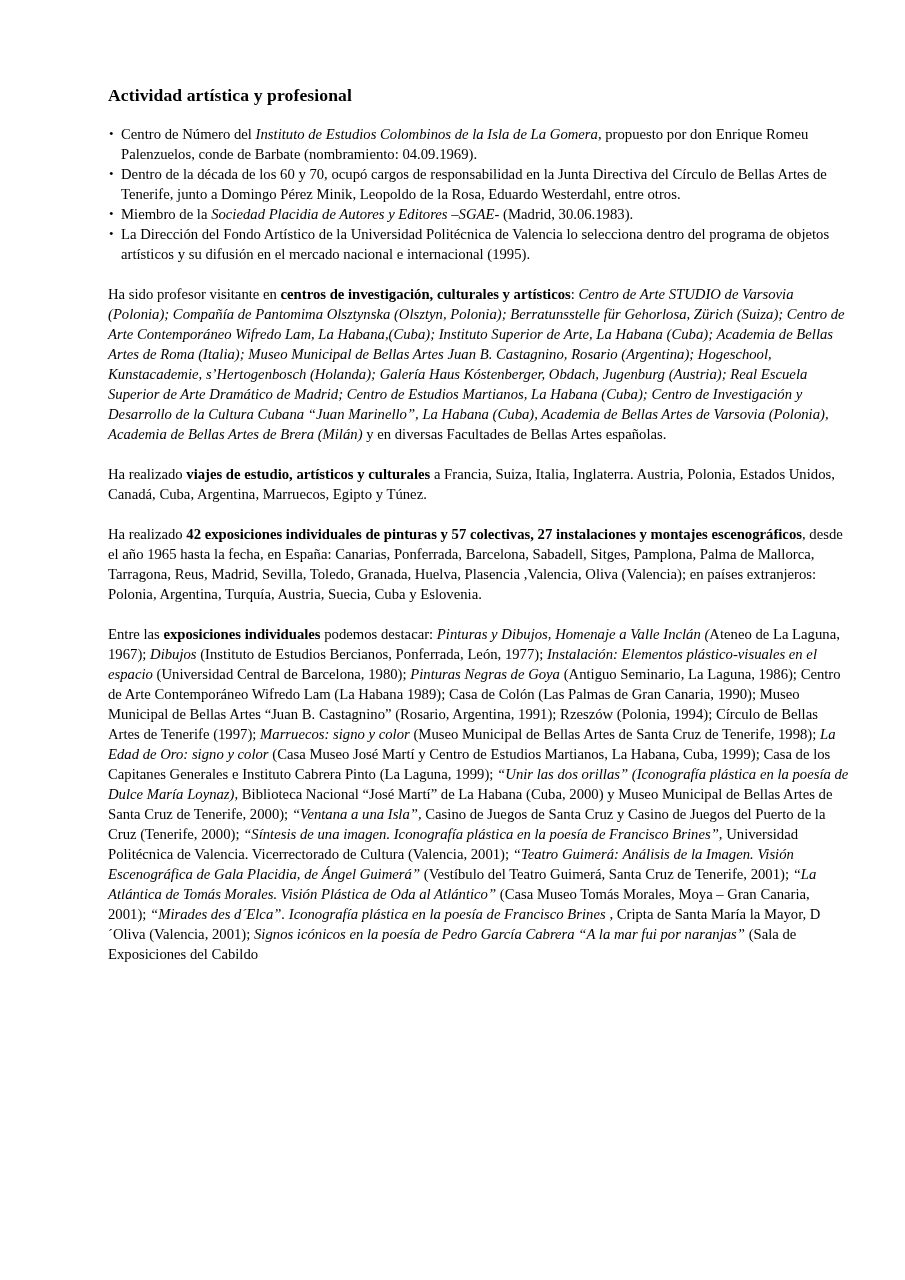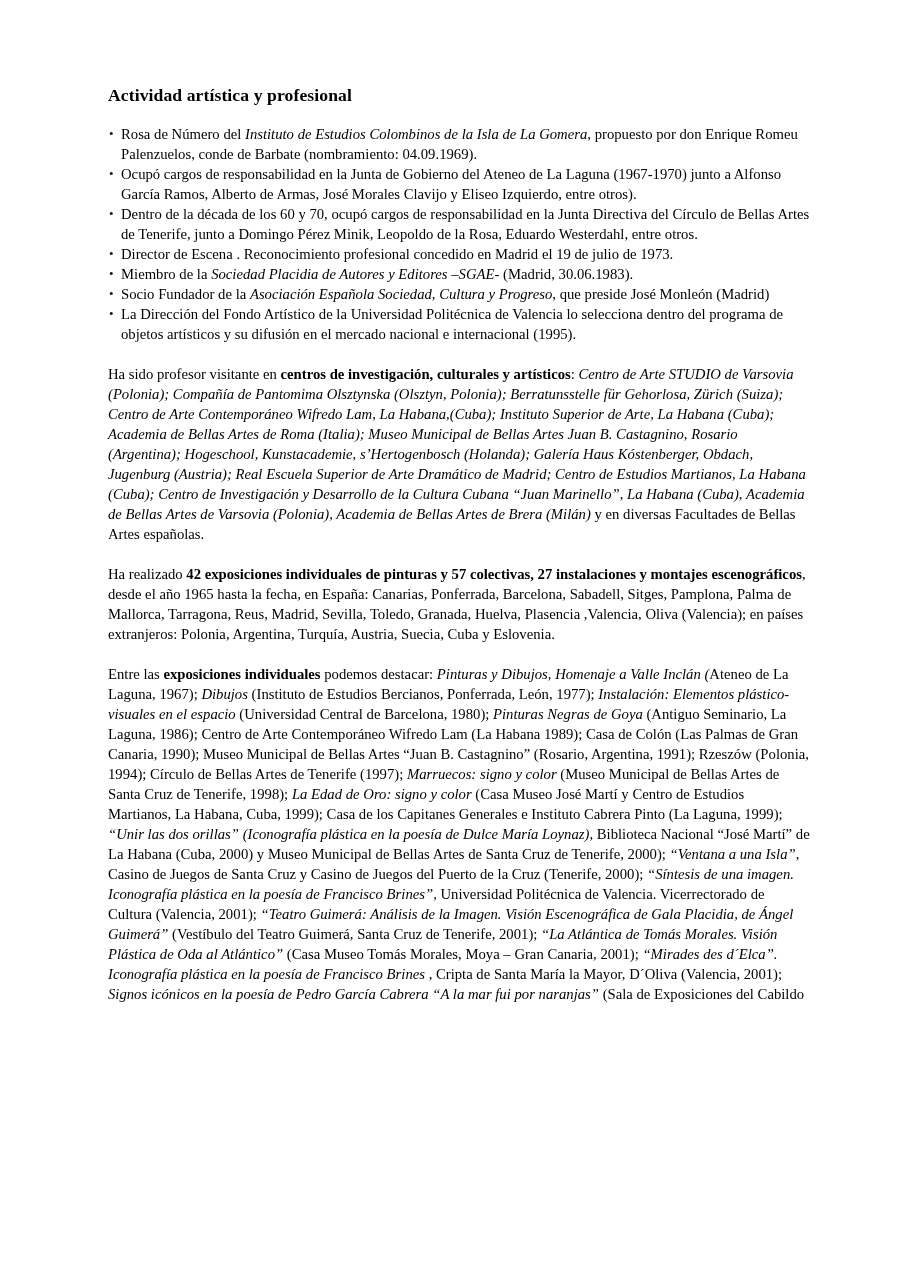--- a/index.html
+++ b/index.html
@@ -11,21 +11,21 @@
     width: 905px;
     height: 1280px;
     overflow: hidden;
     color: #000000;
     font-family: "Liberation Serif", "DejaVu Serif", serif;
   }
   .page {
     box-sizing: border-box;
     width: 905px;
     height: 1280px;
-    padding: 83px 95px 0 108px;
+    padding: 83px 55px 0 108px;
     border-radius: 30px;
   }
   h1.doc-title {
     font-size: 17.6px;
     line-height: 24px;
     font-weight: bold;
     margin: 0 0 17px 0;
     letter-spacing: 0.1px;
   }
   .content, .bullets, .paras {
@@ -57,27 +57,25 @@
   .it { font-style: italic; text-align: right; }
   .bd { font-weight: bold; }
 </style>
 </head>
 <body>
 
 <div class="page">
   <h1 class="doc-title">Actividad artística y profesional</h1>
   <div class="content">
     <ul class="bullets">
-        <li><span>Rosa de Número del </span><span class="it">Instituto de Estudios Colombinos de la Isla de La Gomera</span><span>, propuesto por don Enrique Romeu Palenzuelos, conde de Barbate (nombramiento: 04.09.1969).</span></li>
-        <li><span>Ocupó cargos de responsabilidad en la Junta de Gobierno del Ateneo de La Laguna (1967-1970) junto a Alfonso García Ramos, Alberto de Armas, José Morales Clavijo y Eliseo Izquierdo, entre otros).</span></li>
+        <li><span>Centro de Número del </span><span class="it">Instituto de Estudios Colombinos de la Isla de La Gomera</span><span>, propuesto por don Enrique Romeu Palenzuelos, conde de Barbate (nombramiento: 04.09.1969).</span></li>
         <li><span>Dentro de la década de los 60 y 70, ocupó cargos de responsabilidad en la Junta Directiva del Círculo de Bellas Artes de Tenerife, junto a Domingo Pérez Minik, Leopoldo de la Rosa, Eduardo Westerdahl, entre otros.</span></li>
-        <li><span>Director de Escena . Reconocimiento profesional concedido en Madrid el 19 de julio de 1973.</span></li>
         <li><span>Miembro de la </span><span class="it">Sociedad Placidia de Autores y Editores –SGAE-</span><span> (Madrid, 30.06.1983).</span></li>
-        <li><span>Socio Fundador de la </span><span class="it">Asociación Española Sociedad, Cultura y Progreso</span><span>, que preside José Monleón (Madrid)</span></li>
         <li><span>La Dirección del Fondo Artístico de la Universidad Politécnica de Valencia lo selecciona dentro del programa de objetos artísticos y su difusión en el mercado nacional e internacional (1995).</span></li>
       </ul>
     <div class="paras">
         <p><span>Ha sido profesor visitante en </span><span class="bd">centros de investigación, culturales y artísticos</span><span>: </span><span class="it">Centro de Arte STUDIO de Varsovia (Polonia); Compañía de Pantomima Olsztynska (Olsztyn, Polonia); Berratunsstelle für Gehorlosa, Zürich (Suiza); Centro de Arte Contemporáneo Wifredo Lam, La Habana,(Cuba); Instituto Superior de Arte, La Habana (Cuba); Academia de Bellas Artes de Roma (Italia); Museo Municipal de Bellas Artes Juan B. Castagnino, Rosario (Argentina); Hogeschool, Kunstacademie, s’Hertogenbosch (Holanda); Galería Haus Kóstenberger, Obdach, Jugenburg (Austria); Real Escuela Superior de Arte Dramático de Madrid; Centro de Estudios Martianos, La Habana (Cuba); Centro de Investigación y Desarrollo de la Cultura Cubana “Juan Marinello”, La Habana (Cuba), Academia de Bellas Artes de Varsovia (Polonia), Academia de Bellas Artes de Brera (Milán)</span><span> y en diversas Facultades de Bellas Artes españolas.</span></p>
+        <p><span>Ha realizado </span><span class="bd">viajes de estudio, artísticos y culturales</span><span> a Francia, Suiza, Italia, Inglaterra. Austria, Polonia, Estados Unidos, Canadá, Cuba, Argentina, Marruecos, Egipto y Túnez.</span></p>
         <p><span>Ha realizado </span><span class="bd">42 exposiciones individuales de pinturas y 57 colectivas, 27 instalaciones y montajes escenográficos</span><span>, desde el año 1965 hasta la fecha, en España: Canarias, Ponferrada, Barcelona, Sabadell, Sitges, Pamplona, Palma de Mallorca, Tarragona, Reus, Madrid, Sevilla, Toledo, Granada, Huelva, Plasencia ,Valencia, Oliva (Valencia); en países extranjeros: Polonia, Argentina, Turquía, Austria, Suecia, Cuba y Eslovenia.</span></p>
         <p><span>Entre las </span><span class="bd">exposiciones individuales</span><span> podemos destacar: </span><span class="it">Pinturas y Dibujos, Homenaje a Valle Inclán (</span><span>Ateneo de La Laguna, 1967); </span><span class="it">Dibujos</span><span> (Instituto de Estudios Bercianos, Ponferrada, León, 1977); </span><span class="it">Instalación: Elementos plástico-visuales en el espacio</span><span> (Universidad Central de Barcelona, 1980); </span><span class="it">Pinturas Negras de Goya</span><span> (Antiguo Seminario, La Laguna, 1986); Centro de Arte Contemporáneo Wifredo Lam (La Habana 1989); Casa de Colón (Las Palmas de Gran Canaria, 1990); Museo Municipal de Bellas Artes “Juan B. Castagnino” (Rosario, Argentina, 1991); Rzeszów (Polonia, 1994); Círculo de Bellas Artes de Tenerife (1997); </span><span class="it">Marruecos: signo y color</span><span> (Museo Municipal de Bellas Artes de Santa Cruz de Tenerife, 1998); </span><span class="it">La Edad de Oro: signo y color</span><span> (Casa Museo José Martí y Centro de Estudios Martianos, La Habana, Cuba, 1999); Casa de los Capitanes Generales e Instituto Cabrera Pinto (La Laguna, 1999); </span><span class="it">“Unir las dos orillas” (Iconografía plástica en la poesía de Dulce María Loynaz),</span><span> Biblioteca Nacional “José Martí” de La Habana (Cuba, 2000) y Museo Municipal de Bellas Artes de Santa Cruz de Tenerife, 2000); </span><span class="it">“Ventana a una Isla”,</span><span> Casino de Juegos de Santa Cruz y Casino de Juegos del Puerto de la Cruz (Tenerife, 2000); </span><span class="it">“Síntesis de una imagen. Iconografía plástica en la poesía de Francisco Brines”,</span><span> Universidad Politécnica de Valencia. Vicerrectorado de Cultura (Valencia, 2001); </span><span class="it">“Teatro Guimerá: Análisis de la Imagen. Visión Escenográfica de Gala Placidia, de Ángel Guimerá”</span><span> (Vestíbulo del Teatro Guimerá, Santa Cruz de Tenerife, 2001); </span><span class="it">“La Atlántica de Tomás Morales. Visión Plástica de Oda al Atlántico”</span><span> (Casa Museo Tomás Morales, Moya – Gran Canaria, 2001); </span><span class="it">“Mirades des d´Elca”. Iconografía plástica en la poesía de Francisco Brines</span><span> , Cripta de Santa María la Mayor, D´Oliva (Valencia, 2001); </span><span class="it">Signos icónicos en la poesía de Pedro García Cabrera “A la mar fui por naranjas”</span><span> (Sala de Exposiciones del Cabildo</span></p>
       </div>
   </div>
 </div>
 
 </body></html>

